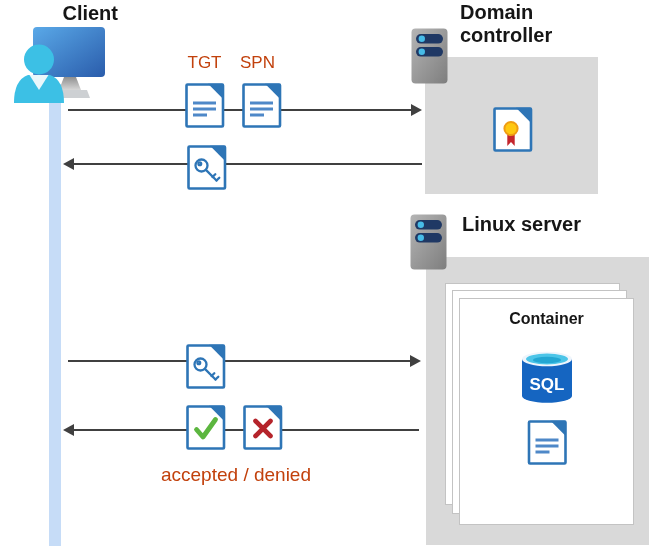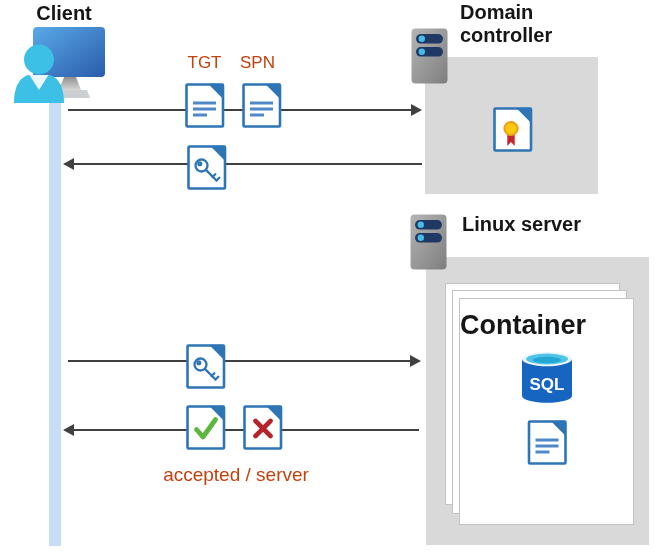--- a/index.html
+++ b/index.html
@@ -38,28 +38,28 @@
   #tgt-doc{left:184px;top:82px;}
   #spn-doc{left:241px;top:82px;}
   #key-doc-1{left:186px;top:144px;}
   #key-doc-2{left:185px;top:343px;}
   #check-doc{left:185px;top:404px;}
   #x-doc{left:242px;top:404px;}
   #cert-doc{left:492px;top:106px;}
   
   .blabel{font-weight:bold;color:#161616;font-size:20px;z-index:4;}
   .rlabel{color:#c2410c;font-size:17px;z-index:4;}
-  #client-label{left:10px;top:2px;width:108px;text-align:center;}
+  #client-label{left:10px;top:2px;width:108px;text-align:right;}
   #dc-label{left:460px;top:1px;width:126px;line-height:23px;}
   #linux-label{left:462px;top:213px;}
   #tgt-label{left:183px;top:53px;width:43px;text-align:center;}
   #spn-label{left:240px;top:53px;width:43px;text-align:left;}
   #result-label{left:126px;top:464px;width:220px;text-align:center;font-size:19px;}
   
-  #container-title{position:absolute;left:0;right:0;top:11px;text-align:left;font-weight:bold;color:#161616;font-size:27px;}
+  #container-title{position:absolute;left:0;right:0;top:11px;text-align:center;font-weight:bold;color:#161616;font-size:16px;}
   #sql-icon{position:absolute;left:50%;transform:translateX(-50%);top:50px;width:58px;height:56px;}
   #keytab-doc{position:absolute;left:50%;transform:translateX(-50%);top:120px;}
   #keytab-label{position:absolute;left:0;right:0;top:175px;text-align:center;color:#3d3d3d;font-size:19px;}
 </style>
 </head>
 <body>
 
 <div id="canvas">
 
   <svg width="0" height="0" style="position:absolute" aria-hidden="true">
@@ -201,15 +201,15 @@
     <rect x="5" y="19" width="27" height="9.6" rx="4.8" fill="#1f3864"></rect>
     <circle cx="10.8" cy="10.8" r="3.2" fill="#47bce8"></circle>
     <circle cx="10.8" cy="23.8" r="3.2" fill="#47bce8"></circle>
   </svg>
 
   <div class="abs blabel" id="client-label">Client</div>
   <div class="abs blabel" id="dc-label">Domain controller</div>
   <div class="abs blabel" id="linux-label">Linux server</div>
   <div class="abs rlabel" id="tgt-label">TGT</div>
   <div class="abs rlabel" id="spn-label">SPN</div>
-  <div class="abs rlabel" id="result-label">accepted / server</div>
+  <div class="abs rlabel" id="result-label">accepted / denied</div>
 
 </div>
 
 </body></html>

